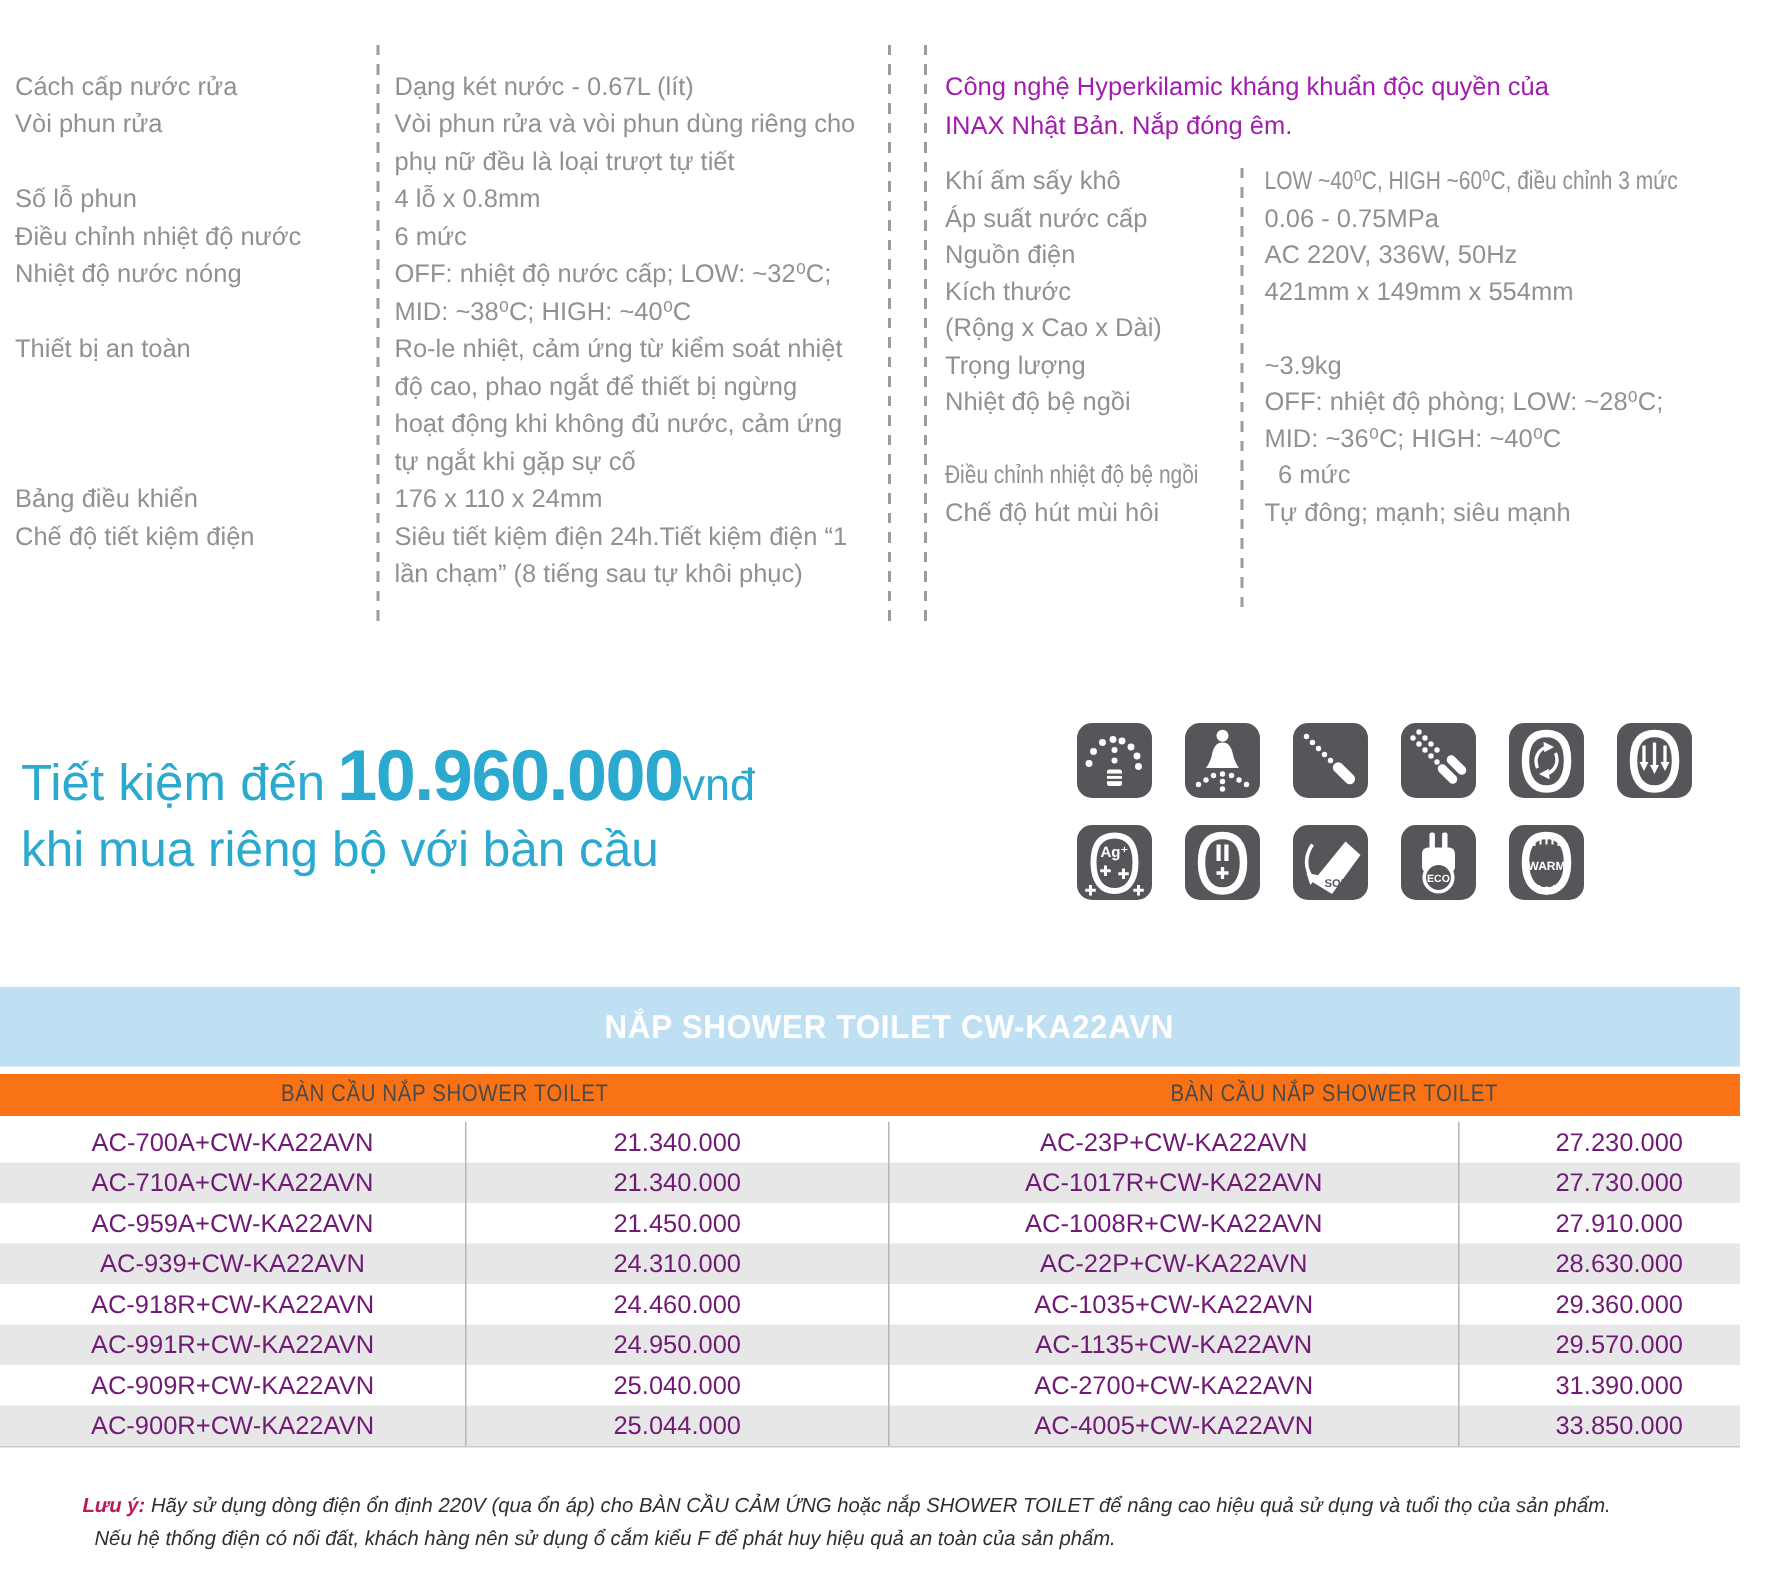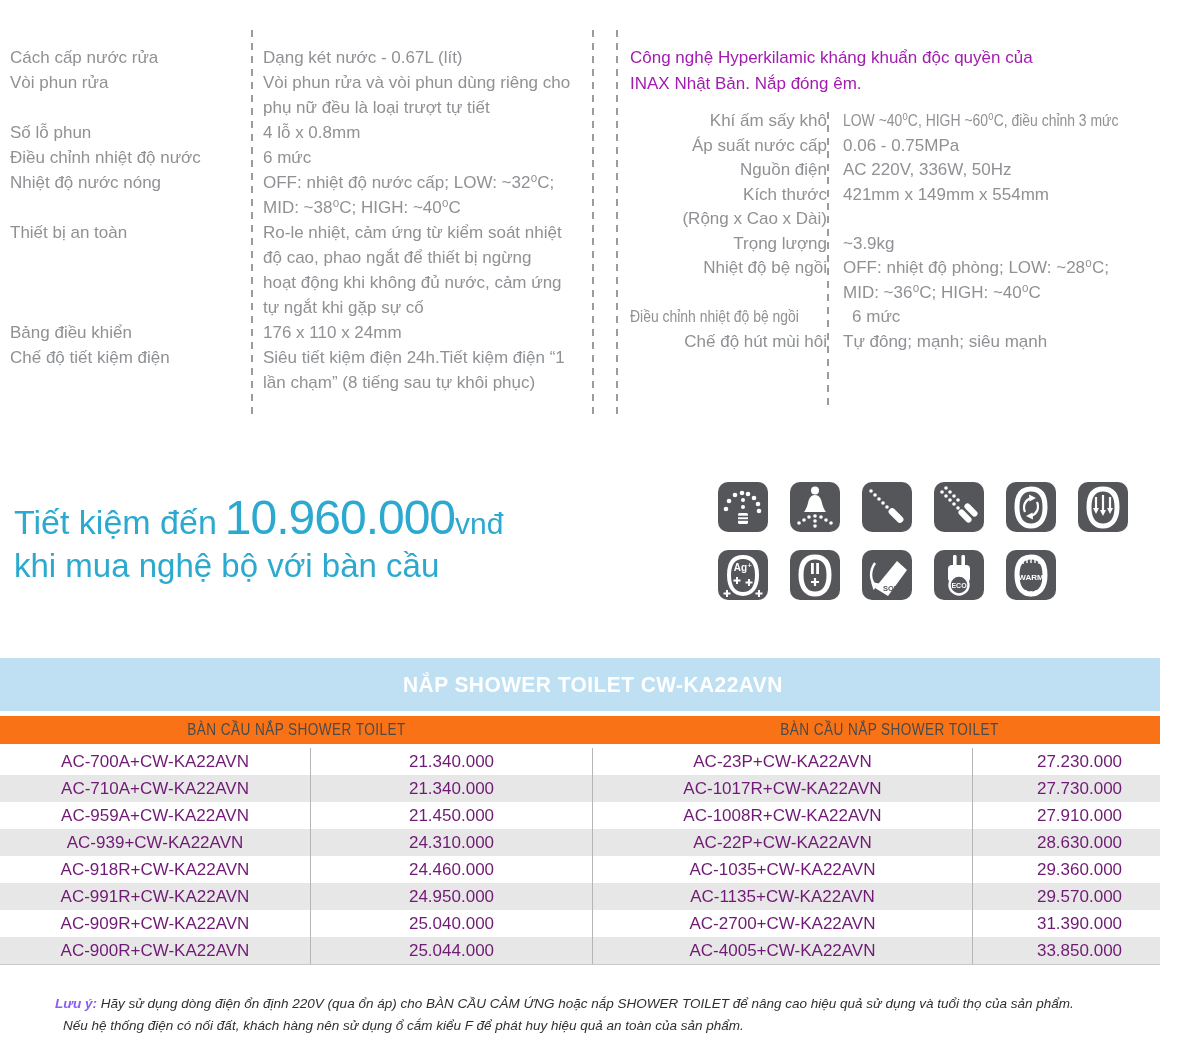--- a/index.html
+++ b/index.html
@@ -4,35 +4,35 @@
 <style>
   html,body{margin:0;padding:0;background:#fff;}
   .page{position:relative;width:1160px;height:1048px;background:#fff;overflow:hidden;
         font-family:"Liberation Sans","DejaVu Sans",sans-serif;}
 
   
   .spec-block{position:absolute;top:45px;}
   #spec-left{left:10px;width:583px;}
   #spec-right{left:630px;width:556px;}
   .spec-row{display:flex;line-height:25px;font-size:17px;color:#8f9194;}
-  #spec-right .spec-row{line-height:24.5px;text-align:right;}
+  #spec-right .spec-row{line-height:24.5px;}
   .spec-label{flex:0 0 241px;white-space:nowrap;}
   #spec-right .spec-label{flex:0 0 197px;}
   .spec-value{padding-left:12px;white-space:nowrap;}
   #spec-right .spec-value{padding-left:16px;}
   .intro{font-size:17px;line-height:26px;color:#a21caf;margin-bottom:12px;white-space:nowrap;}
   .cx{display:inline-block;transform:scaleX(.82);transform-origin:0 50%;white-space:nowrap;}
   .dash-v{position:absolute;width:2px;
           background-image:repeating-linear-gradient(180deg,#9a9c9e 0 7px,transparent 7px 13px);}
 
   
   .savings{position:absolute;left:14px;top:490px;color:#2ba9cf;}
   .sav-line1{display:flex;align-items:baseline;}
   .sav-prefix{font-size:34px;}
-  .sav-amount{font-size:48px;font-weight:normal;letter-spacing:-1px;margin-left:8px;}
+  .sav-amount{font-size:48px;font-weight:bold;letter-spacing:-1px;margin-left:8px;}
   .sav-cur{font-size:30px;}
   .sav-line2{font-size:33px;margin-top:2px;}
 
   
   .icon-row{position:absolute;left:718px;display:flex;gap:22px;}
   #icon-row1{top:482px;} #icon-row2{top:550px;}
   .tile{width:50px;height:50px;background:#55565a;border-radius:10px;display:flex;
         align-items:flex-end;justify-content:center;}
   .tile svg{display:block;}
 
@@ -49,21 +49,21 @@
   .price-row{display:flex;height:27px;}
   .price-row.alt{background:#e7e7e7;}
   .cell{box-sizing:border-box;font-size:17px;color:#701a75;text-align:center;line-height:27px;
         white-space:nowrap;overflow:hidden;}
   .c1{width:310px;} .c2{width:282px;border-left:1px solid #b5b5b5;}
   .c3{width:380px;border-left:1px solid #b5b5b5;} .c4{width:214px;border-left:1px solid #b5b5b5;}
 
   
   .footnote{position:absolute;left:55px;top:993px;width:1100px;font-style:italic;font-size:13.5px;
             line-height:22px;color:#2f2f2f;}
-  .fn-label{color:#8b5cf6;font-weight:bold;}
+  .fn-label{color:#be185d;font-weight:bold;}
   .fn-line2{padding-left:8px;}
 </style>
 </head>
 <body>
 
 <div class="page">
 
   <div class="spec-block" id="spec-left">
       <div class="spec-row">
         <span class="spec-label">Cách cấp nước rửa</span>
@@ -174,21 +174,21 @@
   <div class="dash-v" style="left:592px;top:30px;height:384px;"></div>
   <div class="dash-v" style="left:616px;top:30px;height:384px;"></div>
   <div class="dash-v" style="left:827px;top:112px;height:296px;"></div>
 
   <div class="savings">
     <div class="sav-line1">
       <span class="sav-prefix">Tiết kiệm đến</span>
       <span class="sav-amount">10.960.000</span>
       <span class="sav-cur">vnđ</span>
     </div>
-    <div class="sav-line2">khi mua nghệ bộ với bàn cầu</div>
+    <div class="sav-line2">khi mua riêng bộ với bàn cầu</div>
   </div>
 
   <div class="icon-row" id="icon-row1">
     <div class="tile">
       <svg viewBox="0 0 50 50" width="50" height="50">
         <g fill="#fff">
           <circle cx="8" cy="27" r="2.3"></circle>
             <circle cx="11" cy="19" r="2.3"></circle>
             <circle cx="17" cy="13" r="2.3"></circle>
             <circle cx="24" cy="11" r="2.3"></circle>

